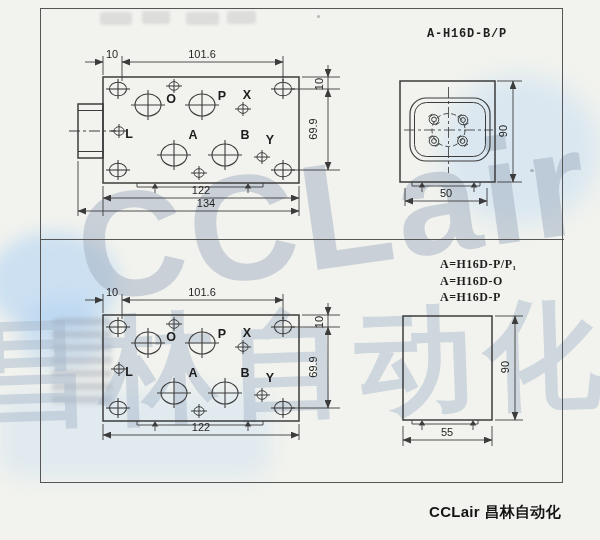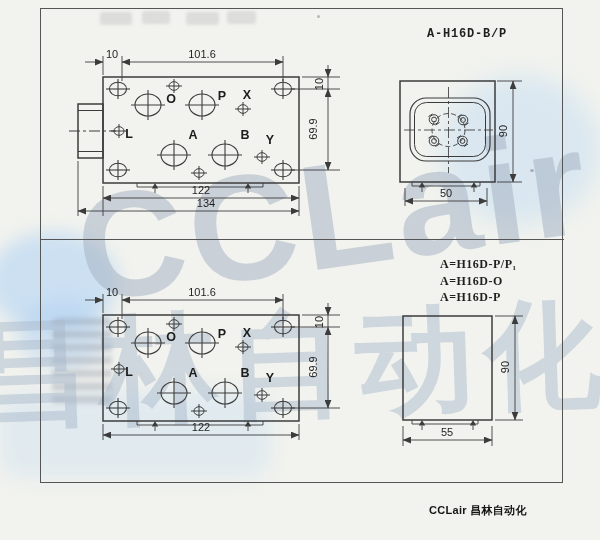--- a/index.html
+++ b/index.html
@@ -34,21 +34,21 @@
   .s10{stroke-width:1px;}  .s09{stroke-width:0.9px;} .s08{stroke-width:0.85px;}
   .dash{stroke-dasharray:5 3;}
   .cl{stroke-dasharray:11 3 3 3;}
   text.dim{font:11px "Liberation Sans",sans-serif;fill:#1f1f1f;text-anchor:middle;stroke:none;}
   text.port{font:600 12.5px "Liberation Sans",sans-serif;fill:#1c1c1c;text-anchor:middle;stroke:none;}
 
   .model-top{left:427px;top:27px;font-family:Liberation Mono, monospace;font-weight:700;
              font-size:12px;letter-spacing:0.8px;color:#1f1f1f;z-index:3;}
   .model-list{left:416px;top:256px;font-family:"Liberation Serif",serif;font-weight:700;
               font-size:12px;letter-spacing:0.5px;color:#1f1f1f;line-height:16.5px;z-index:3;margin-left:24px;}
-  .footer{left:429px;top:503px;font-size:11px;font-weight:600;color:#141414;z-index:3;
+  .footer{left:429px;top:503px;font-size:15px;font-weight:600;color:#141414;z-index:3;
           letter-spacing:0.3px;}
 </style>
 </head>
 <body>
 
 <div class="abs blob b1"></div>
 <div class="abs blob b2"></div>
 <div class="abs blob b3"></div>
 <div class="abs blob b4"></div>
 <div class="abs b5"></div>

